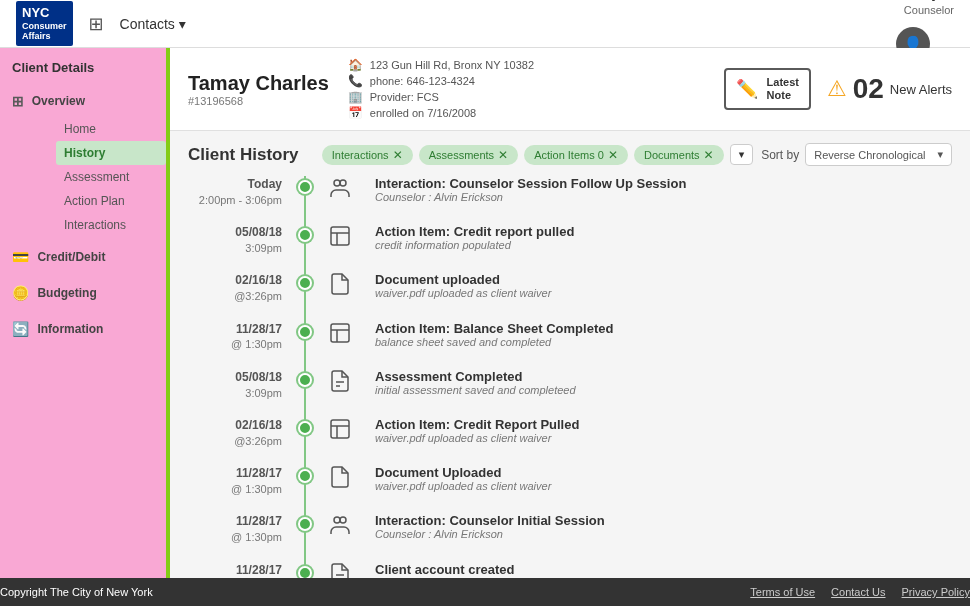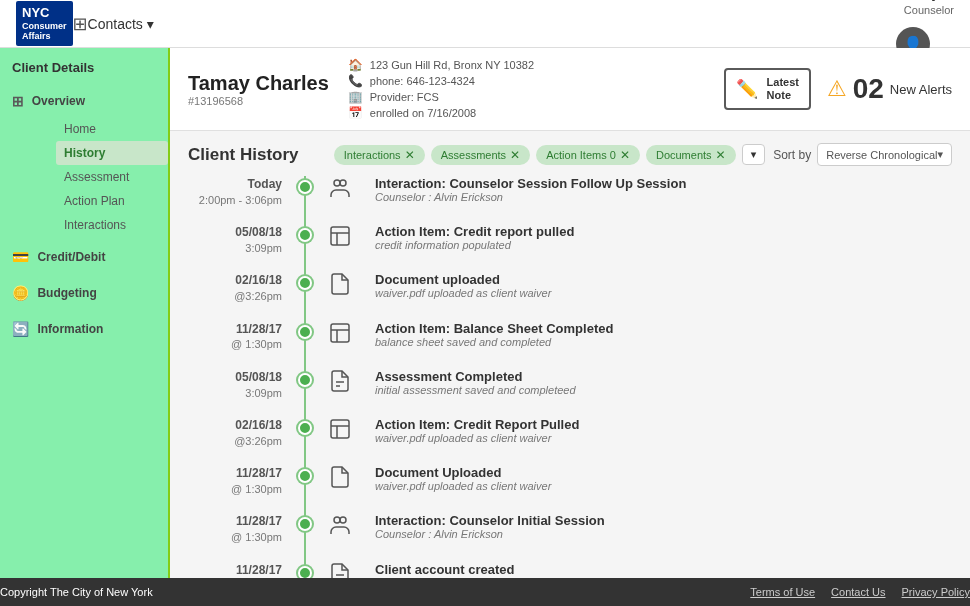--- a/index.html
+++ b/index.html
@@ -9,21 +9,21 @@
     .top-nav {
       background: #fff;
       height: 48px;
       display: flex;
       align-items: center;
       justify-content: space-between;
       padding: 0 16px;
       border-bottom: 1px solid #ddd;
       flex-shrink: 0;
     }
-    .top-nav-left { display: flex; align-items: center; gap: 0; }
+    .top-nav-left { display: flex; align-items: center; gap: 16px; }
     .nyc-logo {
       background: #003087;
       color: #fff;
       font-size: 11px;
       font-weight: bold;
       padding: 4px 6px;
       line-height: 1.2;
       border-radius: 2px;
     }
     .nyc-logo span { color: #fff; font-size: 9px; display: block; }
@@ -37,22 +37,22 @@
       width: 34px; height: 34px; border-radius: 50%; background: #555;
       display: flex; align-items: center; justify-content: center; color: #fff; font-size: 16px;
     }
 
     
     .main-layout { display: flex; flex: 1; overflow: hidden; }
 
     
     .sidebar {
       width: 170px;
-      background: #86efac;
-      border-right: 2px solid #84cc16;
+      background: #f9a8d4;
+      border-right: 4px solid #84cc16;
       flex-shrink: 0;
       padding: 12px 0;
       overflow-y: auto;
     }
     .sidebar-title {
       font-size: 13px; font-weight: bold; color: #333;
       padding: 0 12px 10px 12px;
     }
     .sidebar-section {
       margin-bottom: 4px;
@@ -126,21 +126,21 @@
     .filter-tag .x { font-size: 12px; color: #2e7d32; }
     .filter-dropdown {
       border: 1px solid #ccc; border-radius: 4px;
       padding: 3px 8px; font-size: 11px; background: #fff;
       display: flex; align-items: center; gap: 4px; cursor: pointer;
     }
     .sort-section { display: flex; align-items: center; gap: 6px; font-size: 12px; color: #555; }
     .sort-dropdown {
       border: 1px solid #ccc; border-radius: 4px;
       padding: 4px 8px; font-size: 11px; background: #fff;
-      display: flex; align-items: center; gap: 0; cursor: pointer;
+      display: flex; align-items: center; gap: 12px; cursor: pointer;
     }
 
     
     .timeline { position: relative; }
     .timeline-line {
       position: absolute; left: 116px; top: 0; bottom: 0;
       width: 2px; background: #81c784;
     }
     .timeline-item {
       display: flex; align-items: flex-start;

